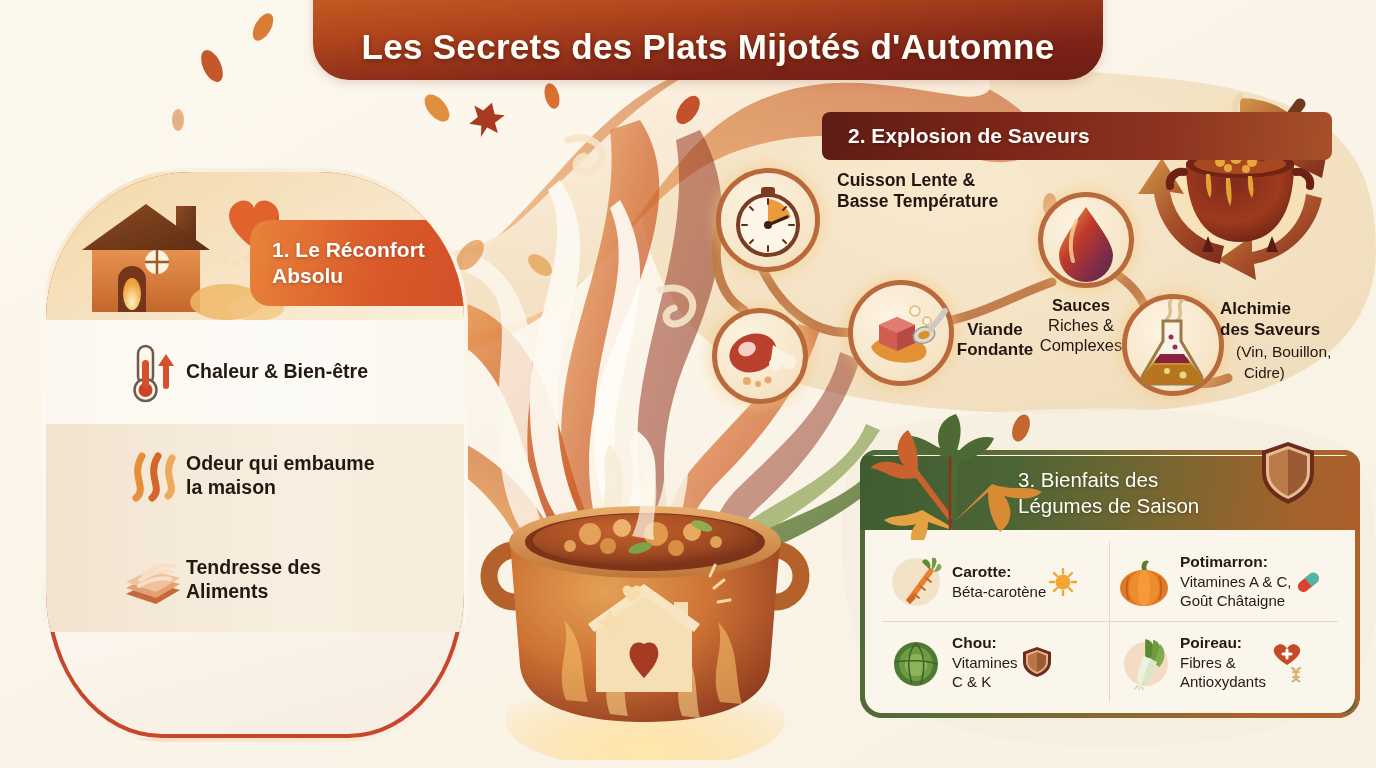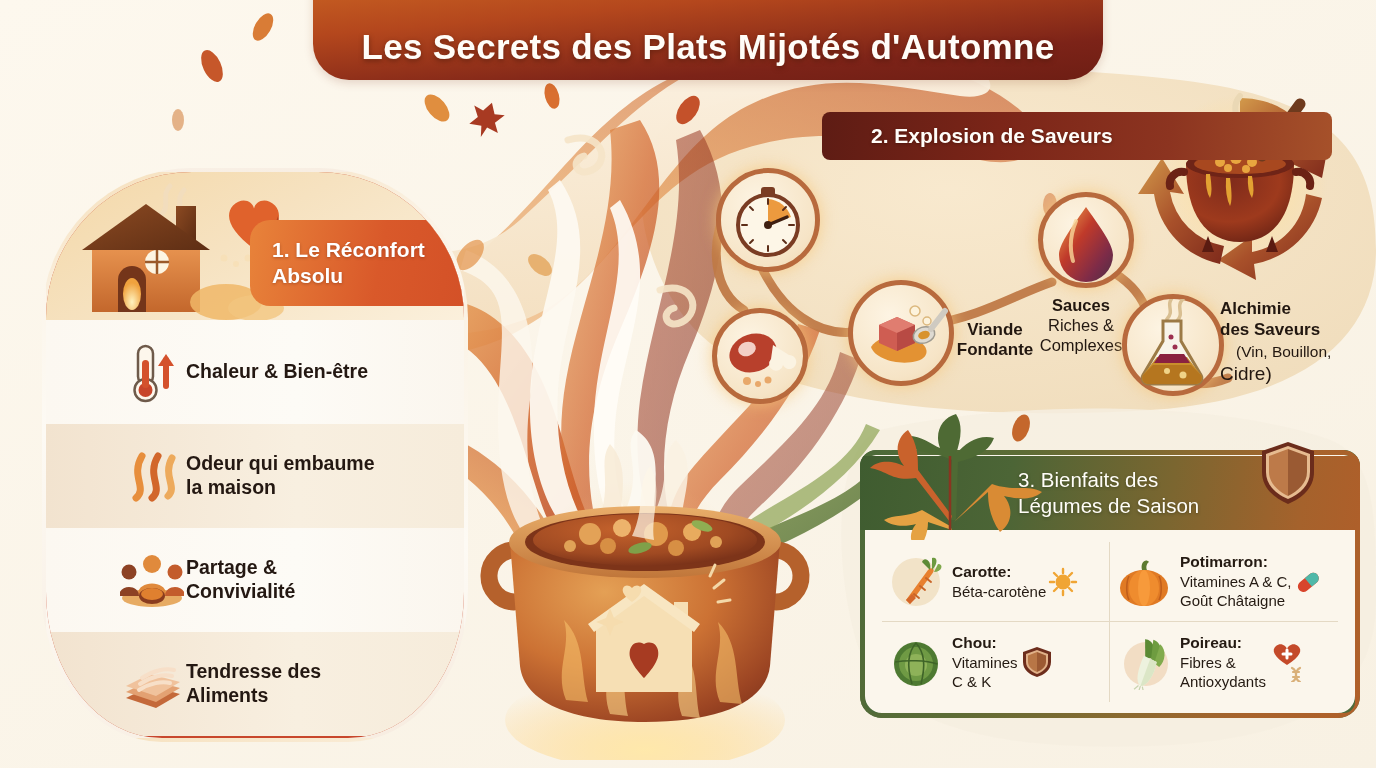--- a/index.html
+++ b/index.html
@@ -72,21 +72,21 @@
   #panel-flavor{
     left:632px;top:96px;width:744px;height:300px;z-index:16;
   }
   #s2-band{
     position:absolute;left:190px;top:16px;width:510px;height:48px;
     border-radius:8px 8px 8px 8px;
     background:linear-gradient(95deg,#5e1c14 0%,#7b2518 35%,#8c3420 68%,#a6512a 100%);
     display:flex;align-items:center;z-index:25;
   }
   #s2-band-text{color:#fffdf9;font-size:21px;font-weight:bold;padding-left:26px;
-    text-shadow:0 1px 3px rgba(50,15,8,.5);margin-left:23px;}
+    text-shadow:0 1px 3px rgba(50,15,8,.5);}
   .s2-node{position:absolute;border-radius:50%;background:radial-gradient(circle at 38% 32%,#fdf4e3 0%,#f6e4c6 70%,#efd5ac 100%);
     border:5px solid #b86a3d;box-shadow:0 0 16px rgba(245,198,120,.75);}
   .s2-txt{position:absolute;color:#221710;line-height:1.2;}
   .s2-txt .b{font-weight:bold;}
 
   
   #panel-veg{
     left:860px;top:450px;width:500px;height:268px;
     border-radius:16px 16px 22px 22px;
     background:#fbf6ec;
@@ -321,37 +321,20 @@
               <path d="M32 54 C 44 44, 26 32, 38 12" stroke="#d2662b"></path>
               <path d="M48 52 C 58 43, 42 32, 52 14" stroke="#edaa5c"></path>
             </g>
           </svg>
           <div class="s1-label">
             <span>Odeur qui embaume</span><br>
             <span>la maison</span>
           </div>
         </div>
 
-        <div class="s1-row lite">
-          <svg class="s1-ico" viewBox="0 0 64 64">
-            <ellipse cx="32" cy="50" rx="30" ry="9" fill="#e7ab63"></ellipse>
-            <circle cx="32" cy="16" r="9" fill="#e08a3c"></circle>
-            <path d="M18 46 C 18 32, 46 32, 46 46 Z" fill="#e08a3c"></path>
-            <circle cx="9" cy="24" r="7.5" fill="#8d4224"></circle>
-            <path d="M-1 48 C -1 36, 19 36, 19 48 Z" fill="#8d4224"></path>
-            <circle cx="55" cy="24" r="7.5" fill="#c35c2c"></circle>
-            <path d="M45 48 C 45 36, 65 36, 65 48 Z" fill="#c35c2c"></path>
-            <ellipse cx="32" cy="48" rx="13" ry="8" fill="#8a3c1e"></ellipse>
-            <ellipse cx="32" cy="46" rx="11" ry="6" fill="#e0802f"></ellipse>
-          </svg>
-          <div class="s1-label">
-            <span>Partage &amp;</span><br>
-            <span>Convivialité</span>
-          </div>
-        </div>
 
         <div class="s1-row alt">
           <svg class="s1-ico" viewBox="0 0 64 64">
             <path d="M6 46 L30 34 L60 42 L36 56 Z" fill="#c4693a"></path>
             <path d="M6 40 L30 28 L60 36 L36 50 Z" fill="#e3a172"></path>
             <path d="M6 34 L30 22 L60 30 L36 44 Z" fill="#f0c29c"></path>
             <g fill="none" stroke="#f7dfc8" stroke-width="4" stroke-linecap="round">
               <path d="M22 26 C 34 18, 46 16, 54 18"></path>
               <path d="M20 32 C 32 24, 44 22, 52 24"></path>
               <path d="M19 38 C 30 31, 42 29, 50 31"></path>
@@ -395,20 +378,24 @@
             <path d="M68 52 h5"></path>
           <path d="M29 34 l3 3"></path>
             <path d="M62 67 l3 3"></path>
             <path d="M65 34 l-3 3"></path>
             <path d="M32 67 l-3 3"></path>
         </g>
         <path d="M47 52 L66 44" stroke="#3f1f10" stroke-width="3.5" stroke-linecap="round"></path>
         <circle cx="47" cy="52" r="4" fill="#3f1f10"></circle>
       </svg>
     </div>
+    <div class="s2-txt" style="left:205px;top:74px;font-size:17.5px;">
+      <span class="b">Cuisson Lente &amp;</span><br>
+      <span class="b">Basse Température</span>
+    </div>
 
     <div class="s2-node abs" style="left:80px;top:212px;width:86px;height:86px;">
       <svg style="width:100%;height:100%;" viewBox="0 0 86 86">
         <ellipse cx="36" cy="40" rx="24" ry="19" fill="#b8402c" transform="rotate(-18 36 40)"></ellipse>
         <ellipse cx="30" cy="36" rx="9" ry="7" fill="#f3cfc6" transform="rotate(-18 30 36)"></ellipse>
         <path d="M56 32 l16 10 a7 7 0 1 1 -6 10 a7 7 0 1 1 -12 -6 Z" fill="#fbf3e2"></path>
         <circle cx="30" cy="68" r="4" fill="#e8a86a"></circle>
         <circle cx="41" cy="71" r="3" fill="#e8a86a"></circle>
         <circle cx="51" cy="67" r="3.5" fill="#e8a86a"></circle>
       </svg>
@@ -465,21 +452,21 @@
         <circle cx="44" cy="38" r="2.5" fill="#9c3050"></circle>
         <circle cx="48" cy="48" r="2.5" fill="#9c3050"></circle>
         <circle cx="40" cy="72" r="3" fill="#f0d387"></circle>
         <circle cx="56" cy="76" r="3.5" fill="#f0d387"></circle>
       </svg>
     </div>
     <div class="s2-txt" style="left:588px;top:202px;font-size:17px;line-height:1.25;">
       <span class="b">Alchimie</span><br>
       <span class="b">des Saveurs</span><br>
       <span style="font-size:15.5px;margin-left:16px;">(Vin, Bouillon,</span><br>
-      <span style="font-size:19px;">Cidre)</span>
+      <span style="font-size:15px;margin-left:24px;">Cidre)</span>
     </div>
 
     <svg class="abs" style="left:492px;top:-14px;width:232px;height:200px;" viewBox="0 0 232 200">
       <defs>
         <linearGradient id="arrg" x1="0" y1="0" x2="1" y2="1">
           <stop offset="0" stop-color="#d39a4b"></stop>
             <stop offset=".5" stop-color="#a8502a"></stop>
             <stop offset="1" stop-color="#7e2a1b"></stop>
         </linearGradient>
         <radialGradient id="potg" cx=".4" cy=".3" r=".85">

